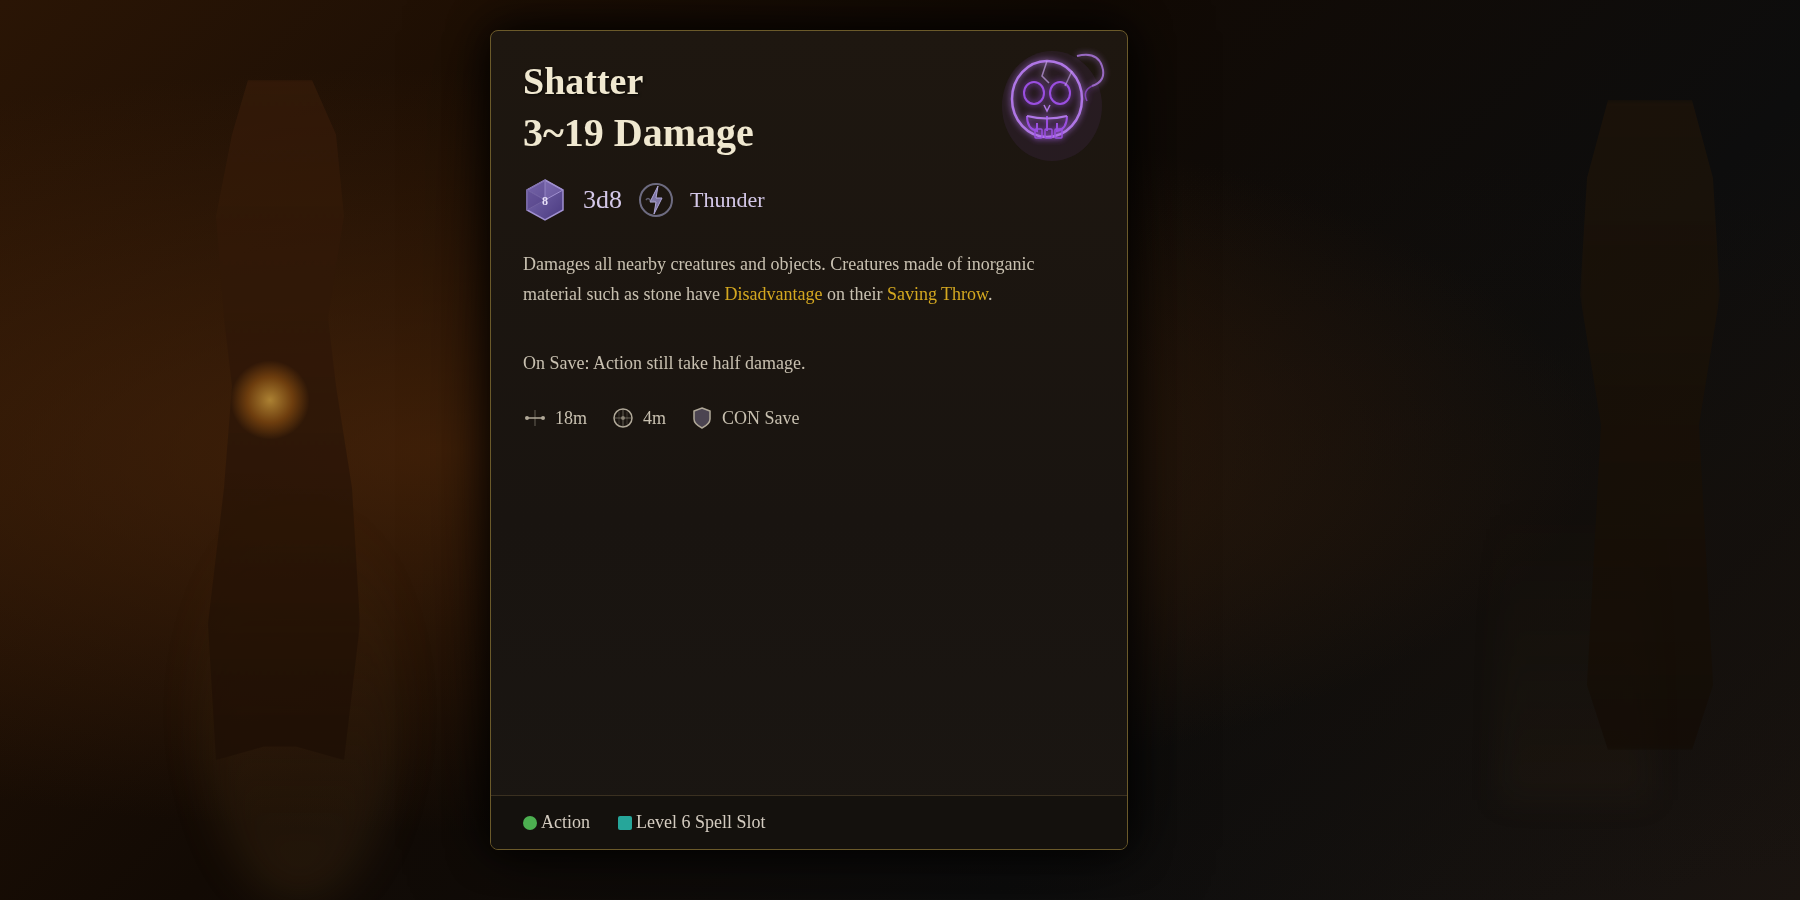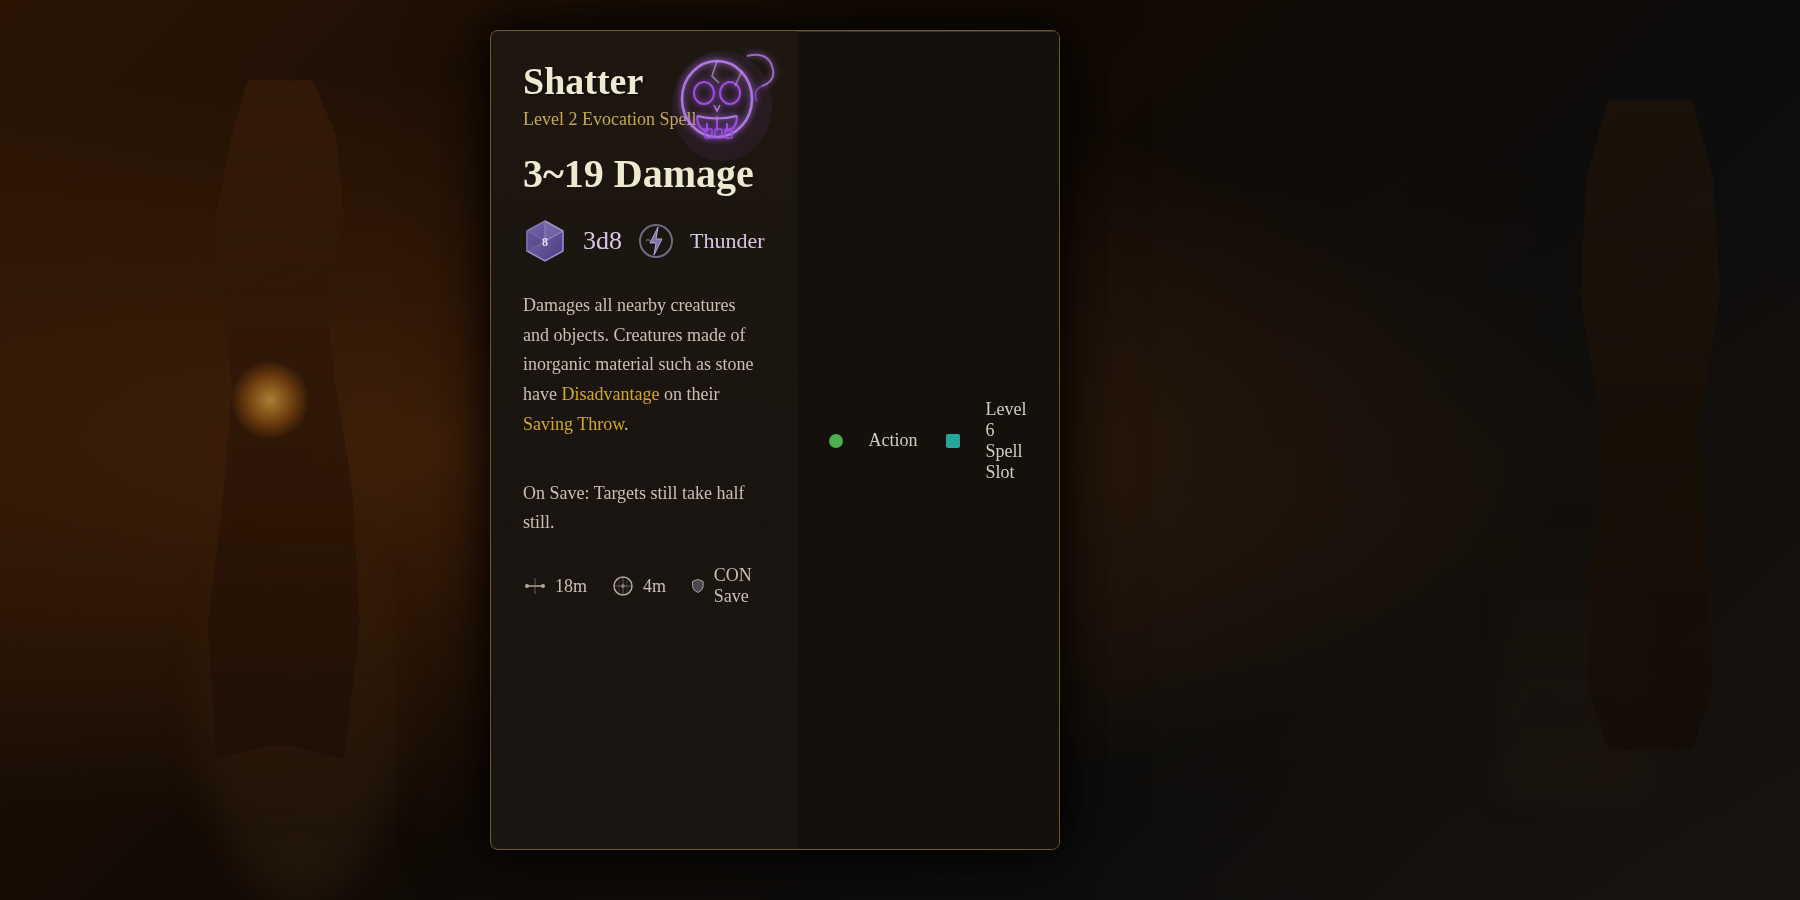--- a/index.html
+++ b/index.html
@@ -67,27 +67,27 @@
       background: linear-gradient(180deg, rgba(40,25,8,0.5) 0%, rgba(20,12,4,0.7) 100%);
       clip-path: polygon(20% 0%, 80% 0%, 95% 12%, 100% 30%, 85% 50%, 90% 70%, 95% 90%, 80% 100%, 20% 100%, 5% 90%, 10% 70%, 15% 50%, 0% 30%, 5% 12%);
       filter: blur(2px);
     }
 
     
     .tooltip-card {
       position: absolute;
       left: 490px;
       top: 30px;
-      width: 570px;
+      width: 638px;
       min-height: 820px;
       background: linear-gradient(180deg, #1e1710 0%, #191410 60%, #1a1612 100%);
       border: 1.5px solid #6b5a2a;
       border-radius: 8px;
       display: flex;
-      flex-direction: row;
+      flex-direction: column;
       overflow: hidden;
       box-shadow: 0 0 40px rgba(0,0,0,0.9), 0 0 80px rgba(0,0,0,0.6);
     }
 
     .card-body {
       flex: 1;
       padding: 28px 32px 24px 32px;
       position: relative;
     }
 
@@ -219,21 +219,21 @@
       border-top: 1px solid #3a3020;
       padding: 16px 32px;
       display: flex;
       align-items: center;
       gap: 28px;
     }
 
     .footer-item {
       display: flex;
       align-items: center;
-      gap: 26px;
+      gap: 4px;
     }
 
     .dot-green {
       width: 14px;
       height: 14px;
       border-radius: 50%;
       background: #4caf50;
       flex-shrink: 0;
     }
 
@@ -324,21 +324,20 @@
           <rect x="58" y="88" width="7" height="9" rx="1" stroke="#a855f7" stroke-width="1.5"></rect>
           <rect x="68" y="88" width="7" height="9" rx="1" stroke="#a855f7" stroke-width="1.5"></rect>
           <rect x="78" y="88" width="7" height="9" rx="1" stroke="#a855f7" stroke-width="1.5"></rect>
         </g>
 
         <ellipse cx="75" cy="65" rx="50" ry="55" fill="rgba(168,85,247,0.08)"></ellipse>
       </svg>
     </div>
 
     <div class="spell-name">Shatter</div>
-    <div class="spell-level">Level 2 Evocation Spell</div>
 
     <div class="damage-text">3~19 Damage</div>
 
     <div class="dice-row">
 
       <div class="dice-icon">
         <svg class="dice-d20" viewBox="0 0 44 44" xmlns="http://www.w3.org/2000/svg">
           <defs>
             <linearGradient id="diceGrad" x1="0%" y1="0%" x2="100%" y2="100%">
               <stop offset="0%" style="stop-color:#7c6cb0"></stop>
@@ -363,21 +362,21 @@
           <path d="M8 18 Q10 15 12 18 Q14 21 16 18" fill="none" stroke="#9090b0" stroke-width="1.5" opacity="0.6"></path>
         </svg>
       </div>
       <span class="thunder-label">Thunder</span>
     </div>
 
     <div class="description">
       <span>Damages all nearby creatures and objects. Creatures made of inorganic material such as stone have </span><span class="highlight-yellow">Disadvantage</span><span> on their </span><span class="highlight-yellow">Saving Throw</span><span>.</span>
     </div>
 
-    <div class="on-save">On Save: Targets still take half still.</div>
+    <div class="on-save">On Save: Action still take half damage.</div>
 
     <div class="stats-row">
 
       <div class="stat-item">
         <svg class="stat-icon" viewBox="0 0 24 24" xmlns="http://www.w3.org/2000/svg">
           <line x1="4" y1="12" x2="20" y2="12" stroke="#b0a898" stroke-width="1.5"></line>
           <circle cx="4" cy="12" r="2" fill="#b0a898"></circle>
           <circle cx="20" cy="12" r="2" fill="#b0a898"></circle>
           <line x1="12" y1="4" x2="12" y2="20" stroke="#b0a898" stroke-width="1" opacity="0.5"></line>
         </svg>

